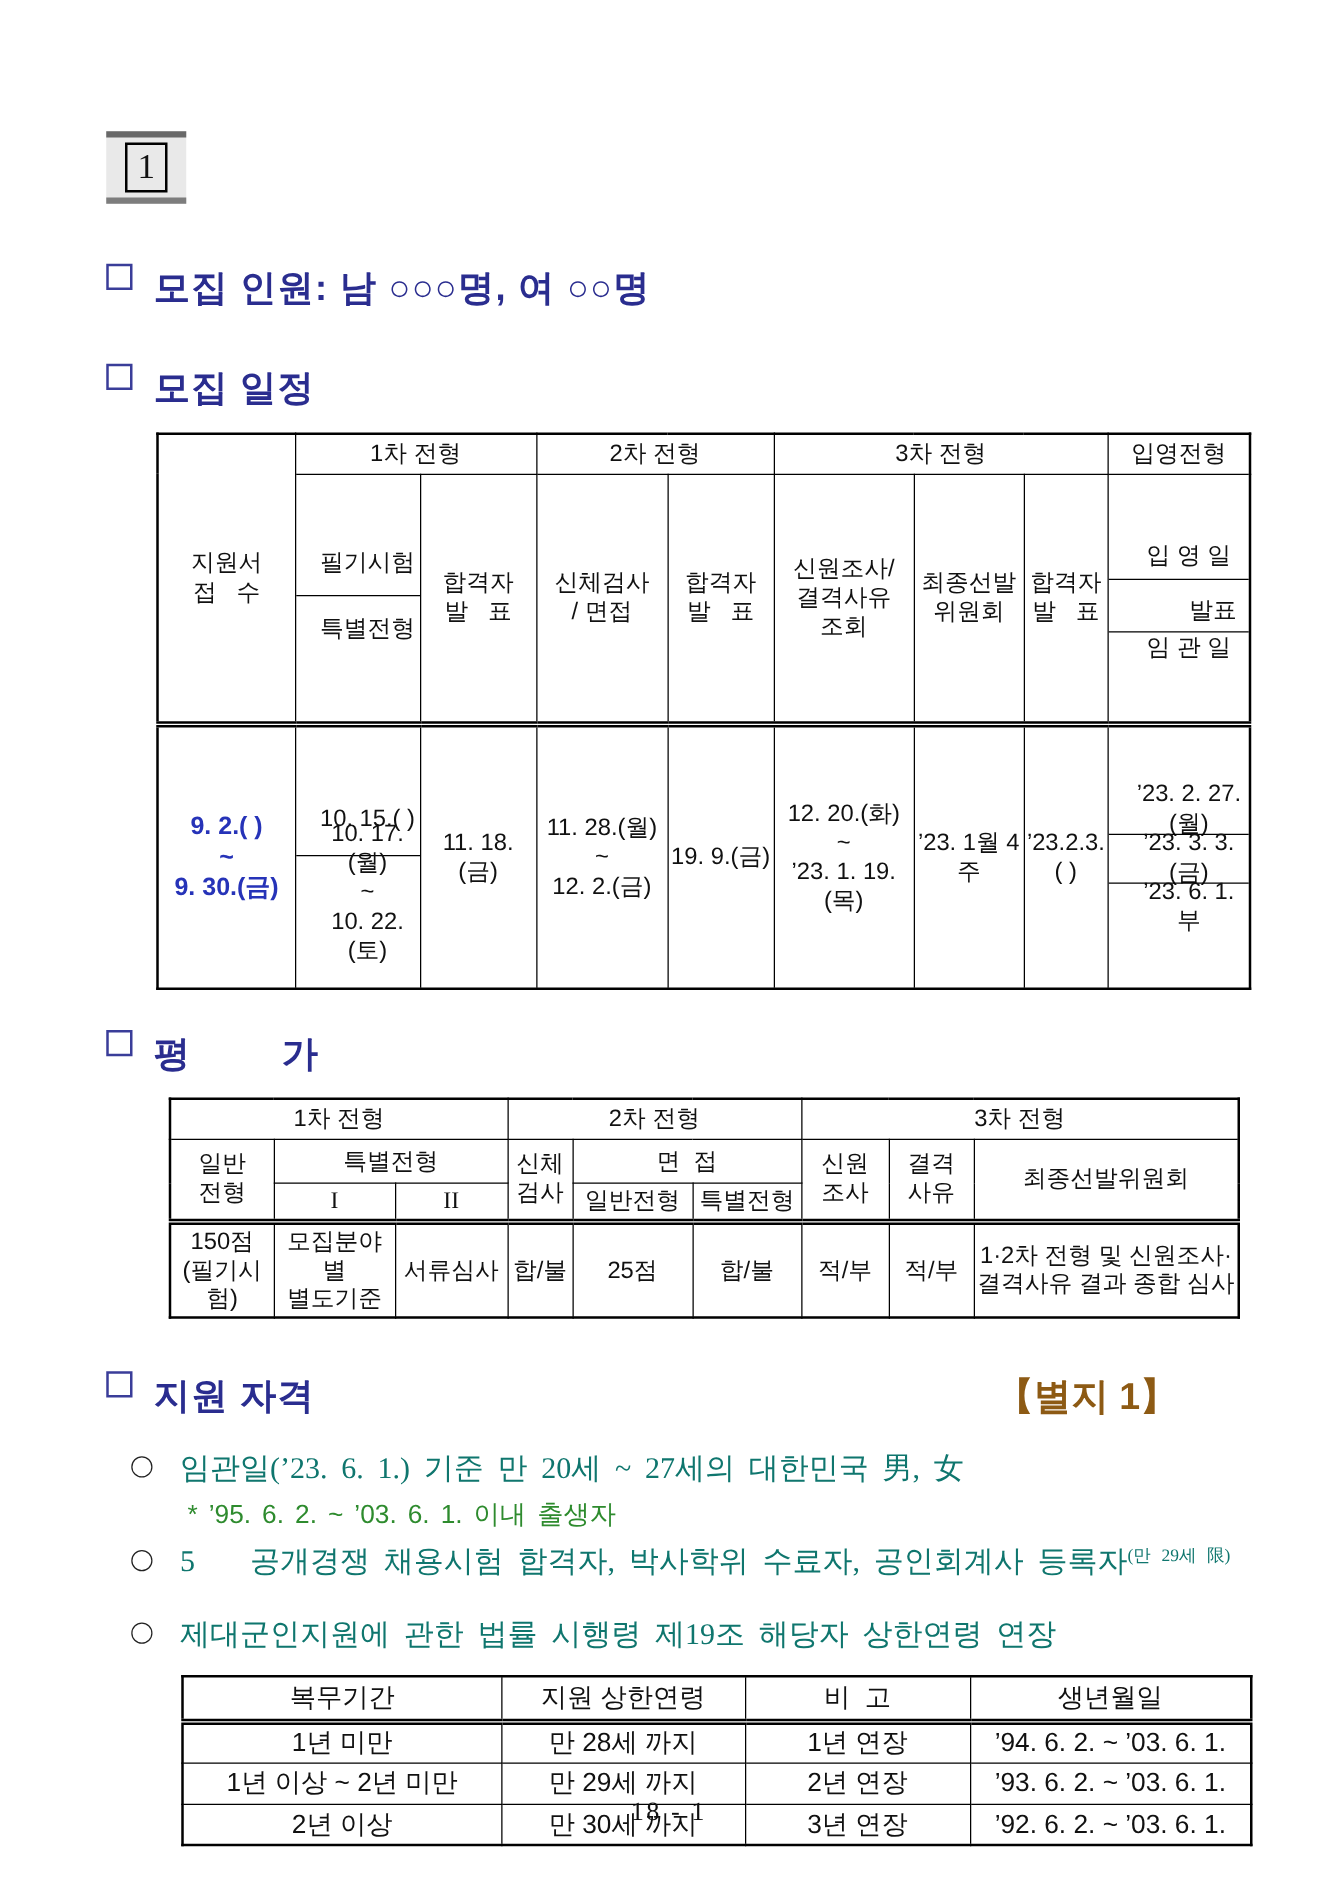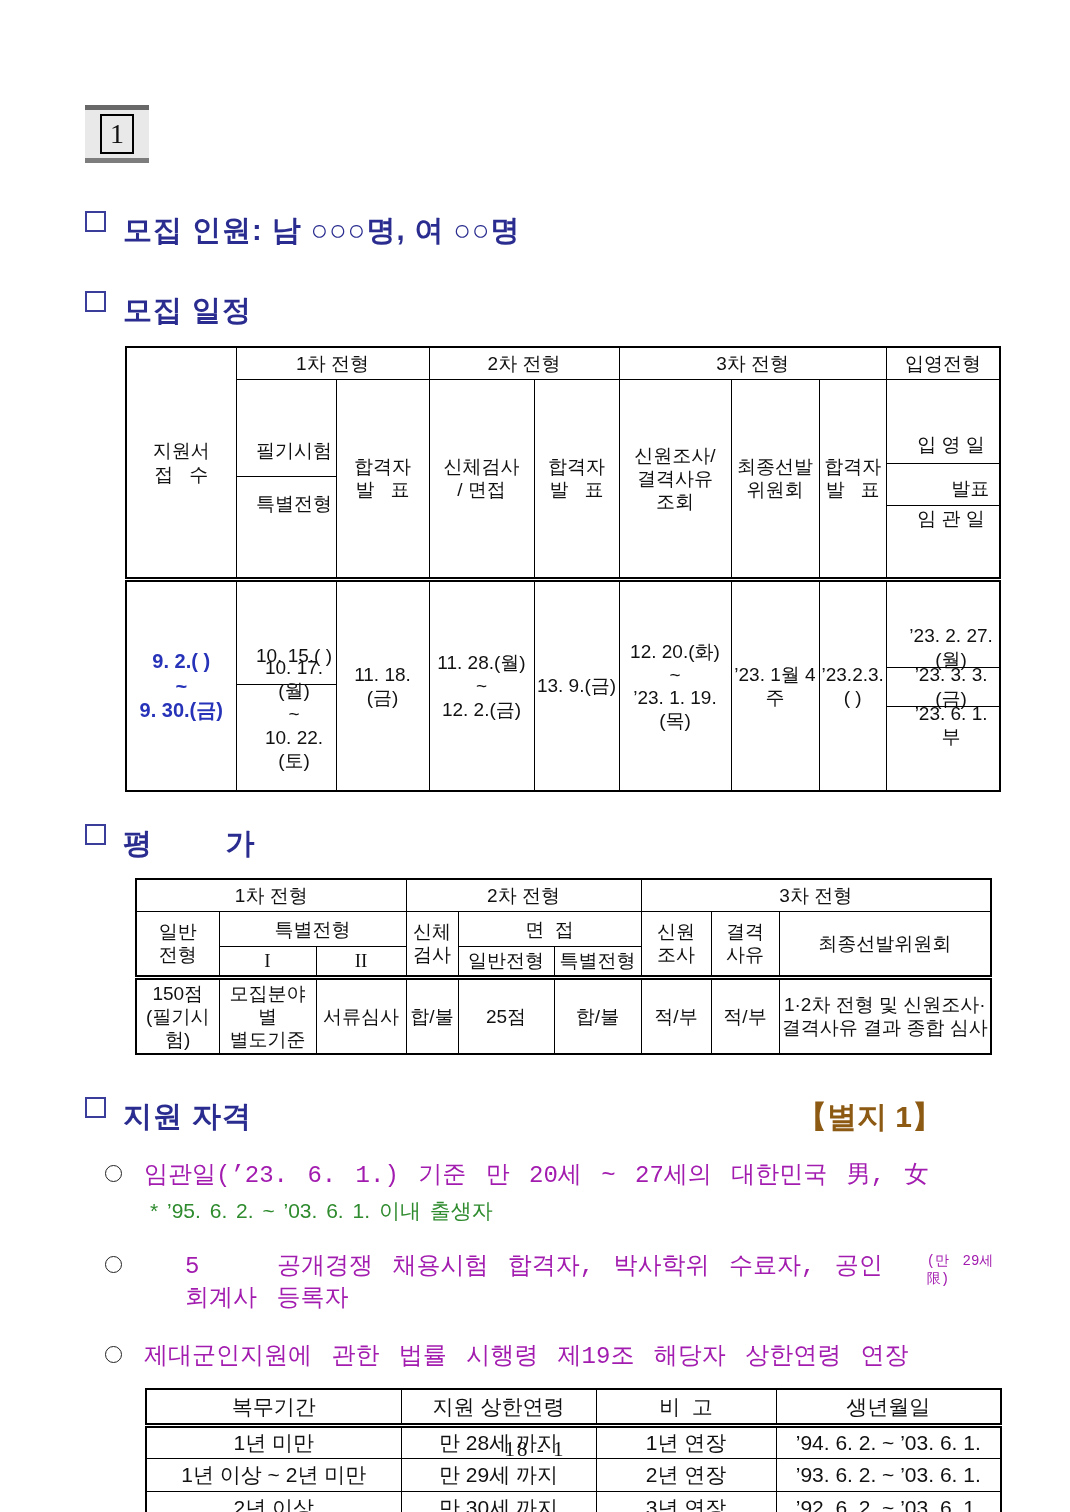--- a/index.html
+++ b/index.html
@@ -39,22 +39,22 @@
   .blue-cell { color:#2633b8; font-weight:bold; font-size:20px; }
   .t1 { margin:15px 0 0 40px; }
   .t2 { margin:14px 0 0 50px; }
   .t2 td { font-size:19px; }
   .serif-cell { font-family:"Liberation Serif", serif; font-size:20px; }
   .t3 { margin:17px 0 0 60px; }
   .t3 td { font-size:21px; height:33px; }
   .t3 tr.hd td { height:36px; }
 
   
-  .bullet { display:flex; align-items:flex-start; font-family:Liberation Mono, monospace;
-            font-size:24px; color:#a21caf; word-spacing:5px; margin-left:20px; }
+  .bullet { display:flex; align-items:flex-start; font-family:Liberation Serif, serif;
+            font-size:24px; color:#0f766e; word-spacing:5px; margin-left:20px; }
   .circ { width:17px; height:17px; border:1px solid #222; border-radius:50%;
           margin:7px 22px 0 0; flex:0 0 auto; }
   .small-paren { font-size:14px; }
   .gnote { color:#2e8b2e; font-size:21px; font-family:"Liberation Sans", sans-serif;
            word-spacing:3px; }
 
   .footer { position:absolute; bottom:50px; left:0; right:0; text-align:center;
             font-family:"Liberation Serif", serif; font-size:21px; letter-spacing:2px; }
 </style>
 </head>
@@ -136,21 +136,21 @@
           <div class="cell h55">10. 15.( )</div>
           <div class="cell h60 bt">10. 17.(월)
 ~
 10. 22.(토)</div>
         </div>
       </td>
       <td>11. 18.(금)</td>
       <td>11. 28.(월)
 ~
 12. 2.(금)</td>
-      <td>13. 9.(금)</td>
+      <td>19. 9.(금)</td>
       <td>12. 20.(화)
 ~
 ’23. 1. 19.(목)</td>
       <td>’23. 1월 4주</td>
       <td>’23.2.3.( )</td>
       <td class="nopad">
         <div class="stack">
           <div class="cell h38">’23. 2. 27.(월)</div>
           <div class="cell h39 bt">’23. 3. 3.(금)</div>
           <div class="cell h38 bt">’23. 6. 1. 부</div>
@@ -224,21 +224,21 @@
     <span class="t">지원 자격</span>
     <span class="badge">【별지 1】</span>
   </div>
 
   <div class="bullet" style="margin-top:20px;">
     <span class="circ"></span>
     <span>임관일(’23. 6. 1.) 기준 만 20세 ~ 27세의 대한민국 男, 女</span>
   </div>
   <div class="gnote" style="margin:7px 0 0 65px;">* ’95. 6. 2. ~ ’03. 6. 1. 이내 출생자</div>
 
-  <div class="bullet" style="margin-top:24px;gap:41px;">
+  <div class="bullet" style="margin-top:8px;">
     <span class="circ"></span>
     <span style="white-space:pre-wrap;">5    공개경쟁 채용시험 합격자, 박사학위 수료자, 공인회계사 등록자</span>
     <span class="small-paren" style="margin-top:3px;">(만 29세 限)</span>
   </div>
 
   <div class="bullet" style="margin-top:26px;">
     <span class="circ"></span>
     <span>제대군인지원에 관한 법률 시행령 제19조 해당자 상한연령 연장</span>
   </div>
 

